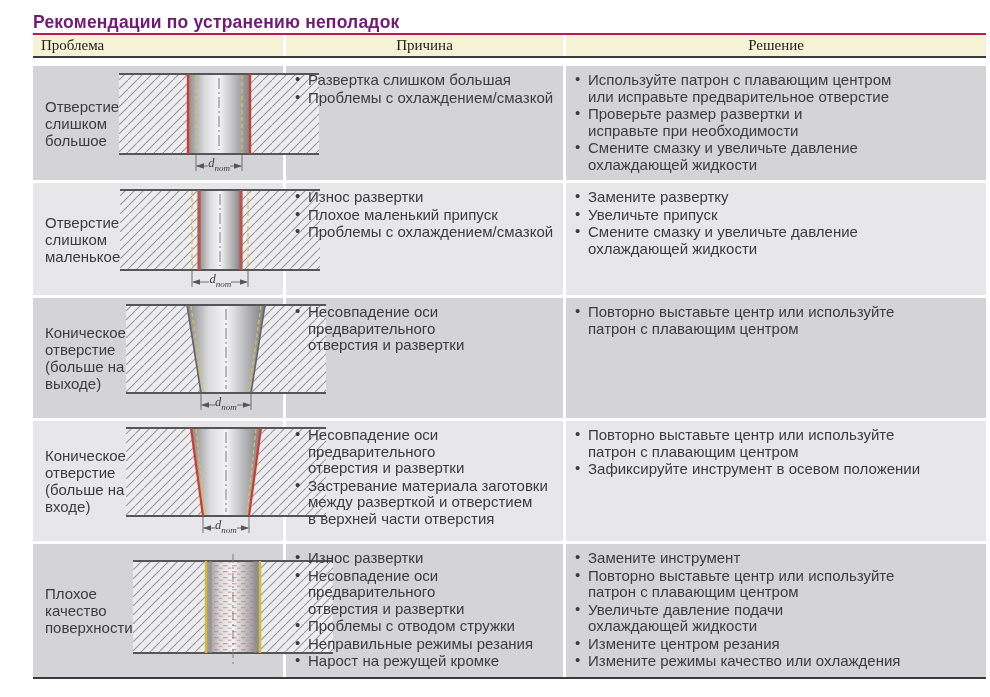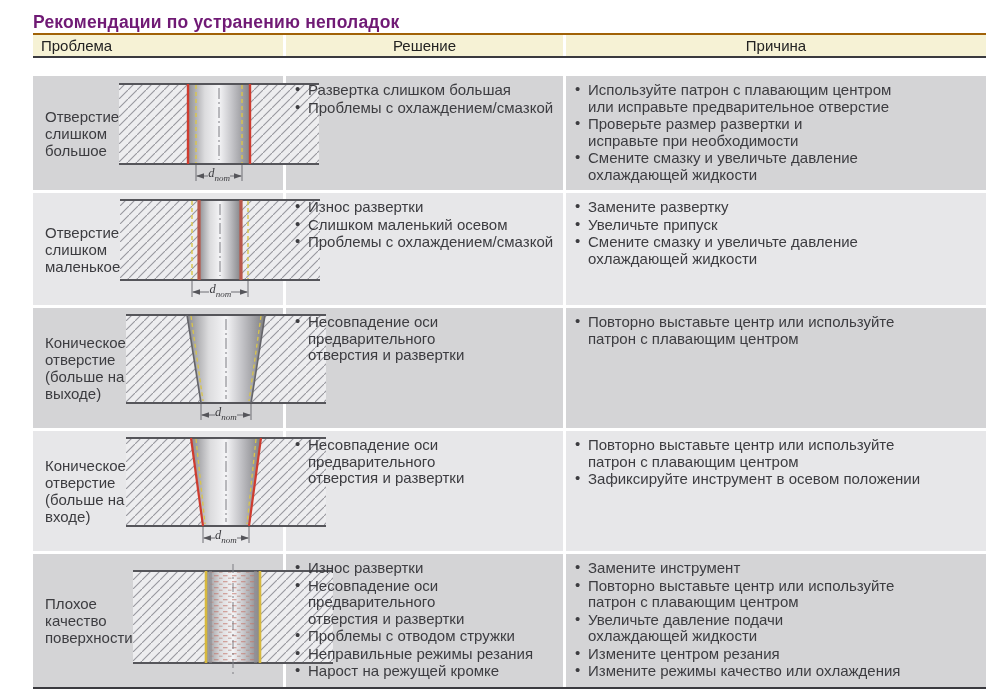--- a/index.html
+++ b/index.html
@@ -3,21 +3,21 @@
 <meta charset="utf-8">
 <style>
   * { margin:0; padding:0; box-sizing:border-box; }
   html,body { width:990px; height:697px; background:#ffffff;
     font-family:"Liberation Sans", sans-serif; color:#39393d; }
   .page { width:990px; height:697px; padding:12px 0 0 33px; overflow:hidden; }
   .title { font-size:17.5px; font-weight:bold; color:#701a75; letter-spacing:.2px; }
 
   .ttable { width:953px; }
   .trow { display:grid; grid-template-columns:250px 277px 420px; column-gap:3px; margin-bottom:3px; }
-  .thead { border-top:2px solid #a16207; border-bottom:2px solid #3a3a3f; margin-bottom:18px; }
+  .thead { border-top:2px solid #be185d; border-bottom:2px solid #3a3a3f; margin-bottom:8px;font-family:Liberation Serif, serif; }
   .thead .cell { background:#f6f2d5; padding:2px 8px; font-size:15px; color:#222; height:21px; line-height:17px; }
   .thead .c2, .thead .c3 { text-align:center; }
   .row-dark .cell { background:#d4d4d6; }
   .row-light .cell { background:#e7e7e9; }
   .last { border-bottom:2px solid #3a3a3f; }
 
   .cell { padding:6px 8px 6px 8px; font-size:15px; line-height:16.5px; }
   .probcell { display:flex; align-items:center; padding:4px 0 4px 12px; }
   .probtext { flex:1; white-space:pre-line; font-size:15px; line-height:17px; color:#3c3c40; }
   .diagwrap { width:200px; position:relative; flex:none; }
@@ -61,22 +61,22 @@
   </defs>
 </svg>
 
 <div class="page">
   <div class="title">Рекомендации по устранению неполадок</div>
 
   <div class="ttable">
 
     <div class="trow thead">
       <div class="cell c1">Проблема</div>
+      <div class="cell c2">Причина</div>
       <div class="cell c3">Решение</div>
-      <div class="cell c2">Причина</div>
     </div>
 
     <div class="trow row-dark r1">
       <div class="cell probcell">
         <div class="probtext">Отверстие
 слишком
 большое</div>
         <div class="diagwrap pos1">
           <svg width="200" height="104" viewBox="0 0 200 104">
             <g>
@@ -146,21 +146,21 @@
             </g>
             <polygon points="72,95 80,92.2 80,97.8" fill="#55555a"></polygon>
             <polygon points="128,95 120,92.2 120,97.8" fill="#55555a"></polygon>
           </svg>
           <div class="dnom"><span>d</span><sub>nom</sub></div>
         </div>
       </div>
       <div class="cell">
           <ul class="blist">
             <li>Износ развертки</li>
-            <li>Слишком маленький осевом</li>
+            <li>Плохое маленький припуск</li>
             <li>Проблемы с охлаждением/смазкой</li>
           </ul>
         </div>
       <div class="cell">
           <ul class="blist">
             <li>Замените развертку</li>
             <li>Увеличьте припуск</li>
             <li>Смените смазку и увеличьте давление
 охлаждающей жидкости</li>
           </ul>
@@ -242,20 +242,23 @@
             <polygon points="123,103 115,100.2 115,105.8" fill="#55555a"></polygon>
           </svg>
           <div class="dnom"><span>d</span><sub>nom</sub></div>
         </div>
       </div>
       <div class="cell">
           <ul class="blist">
             <li>Несовпадение оси
 предварительного
 отверстия и развертки</li>
+            <li>Застревание материала заготовки
+между разверткой и отверстием
+в верхней части отверстия</li>
           </ul>
         </div>
       <div class="cell">
           <ul class="blist">
             <li>Повторно выставьте центр или используйте
 патрон с плавающим центром</li>
             <li>Зафиксируйте инструмент в осевом положении</li>
           </ul>
         </div>
     </div>

